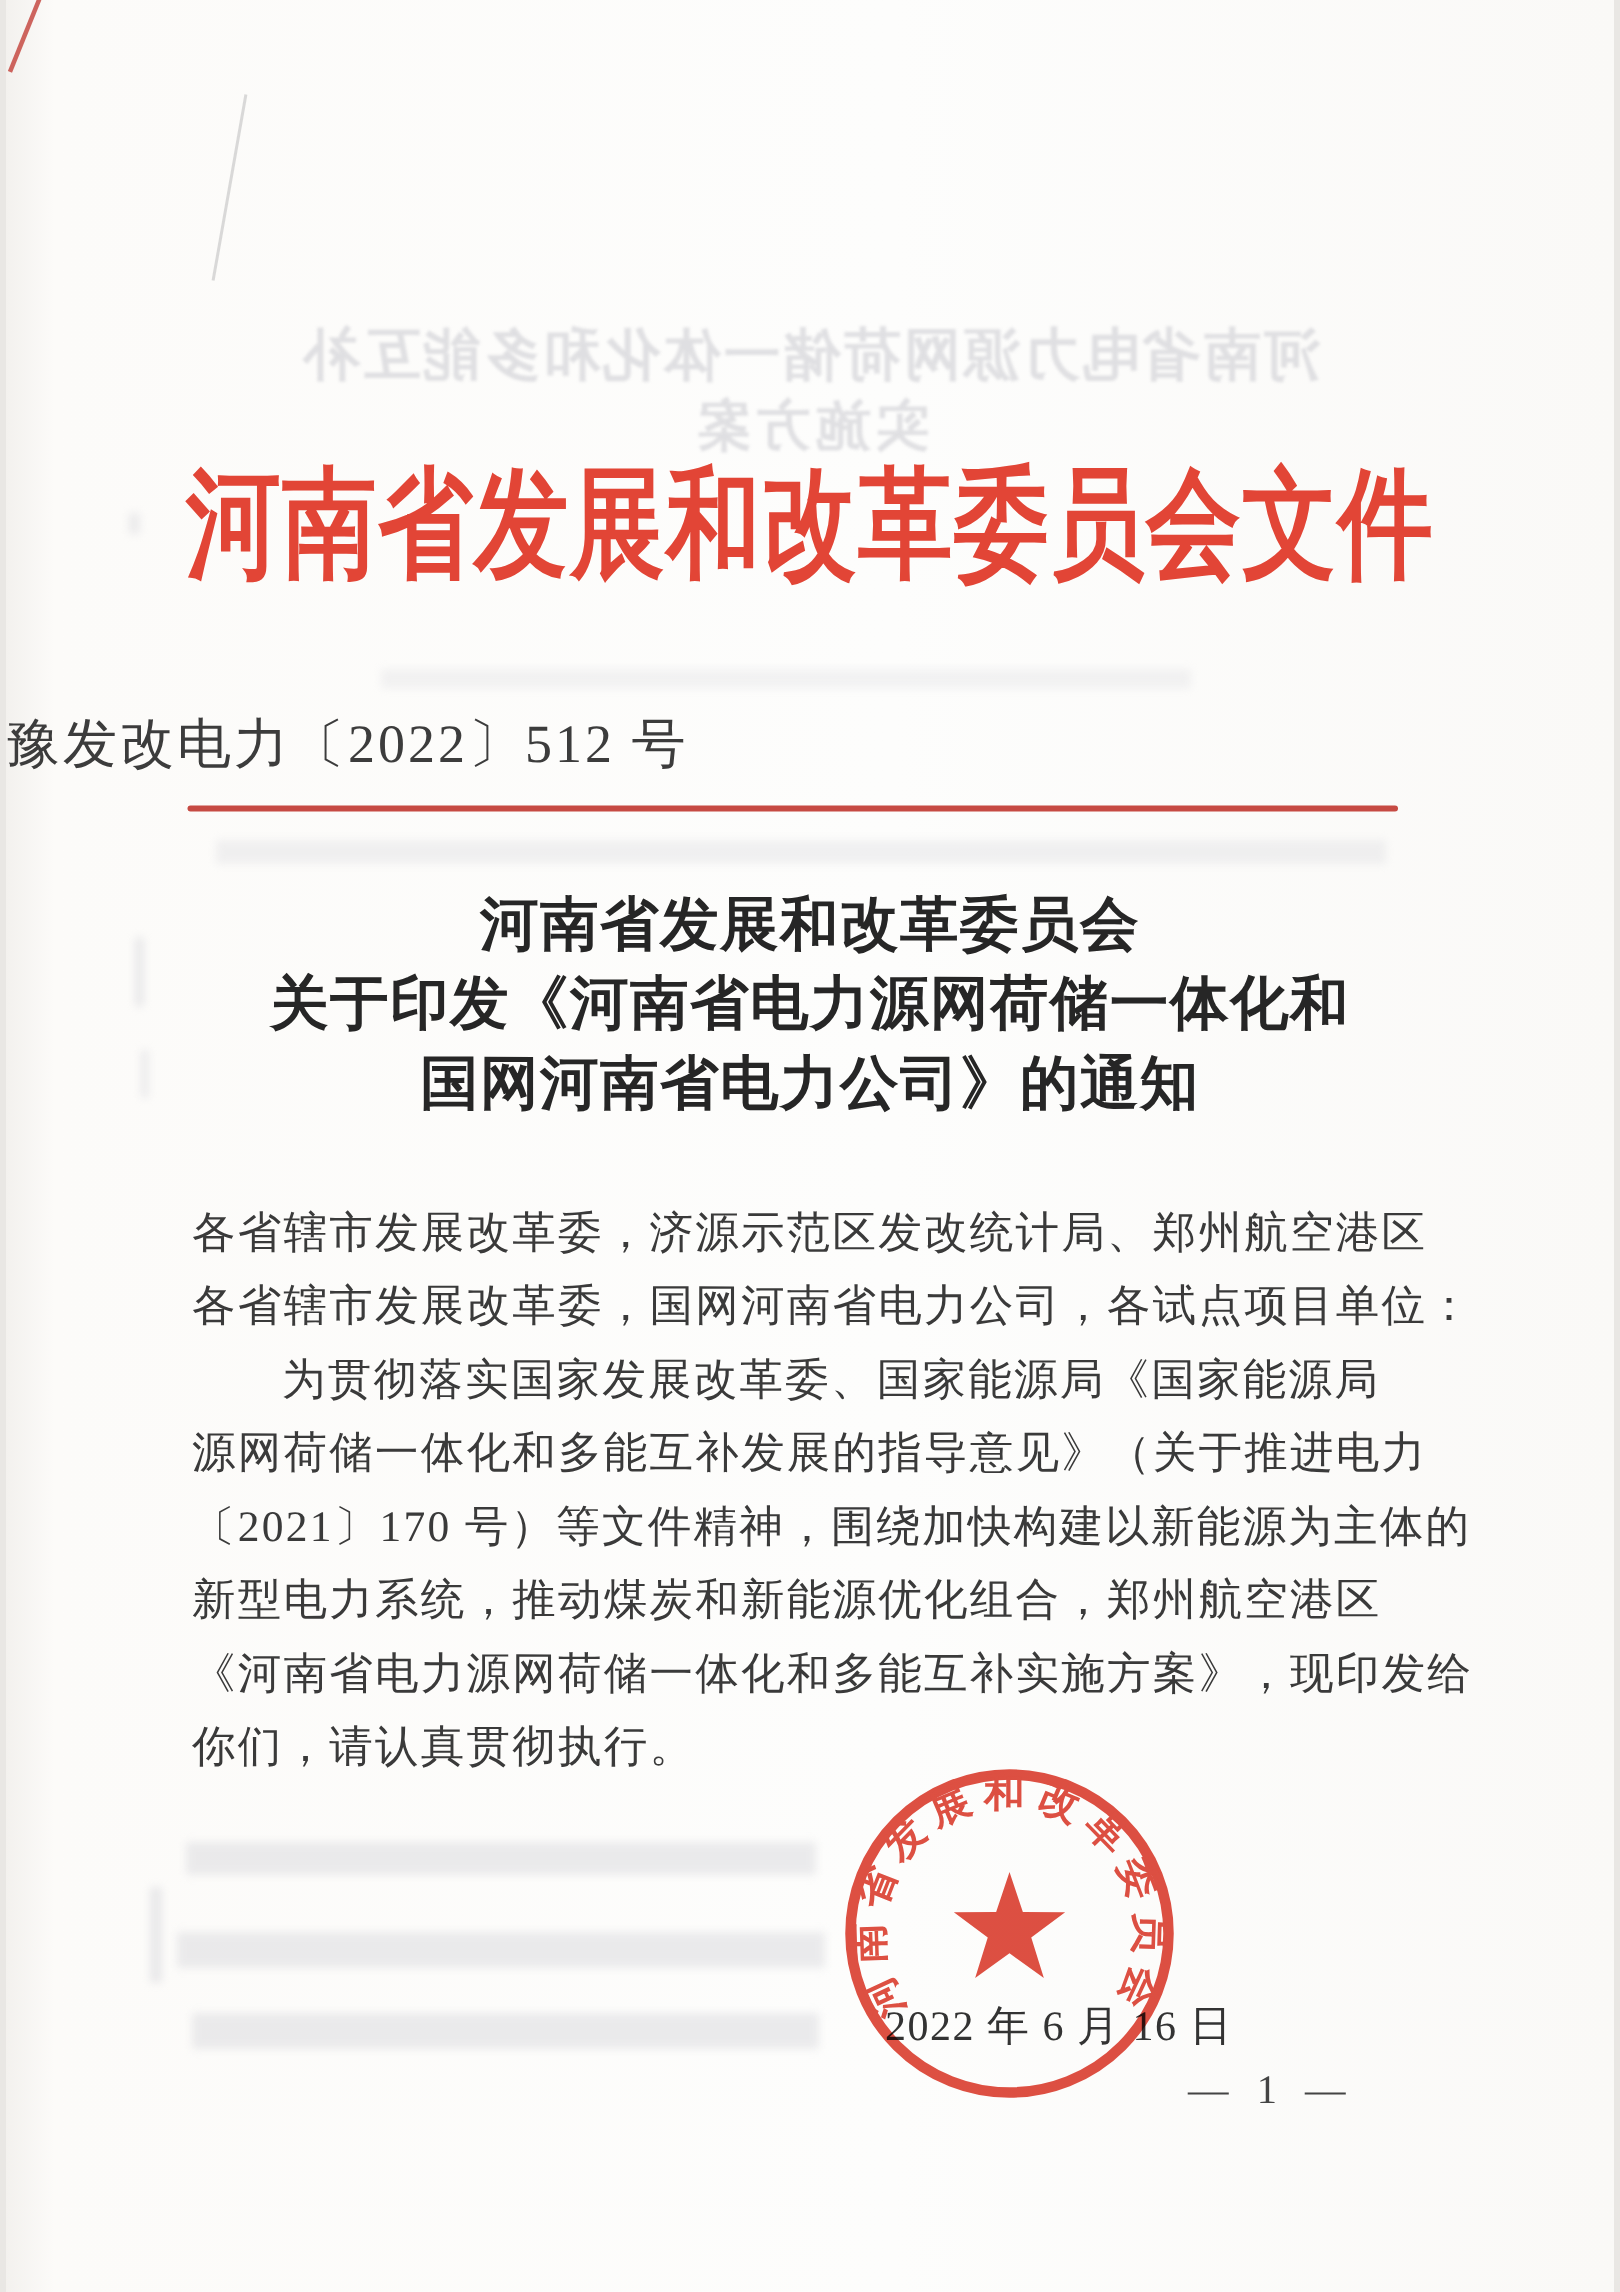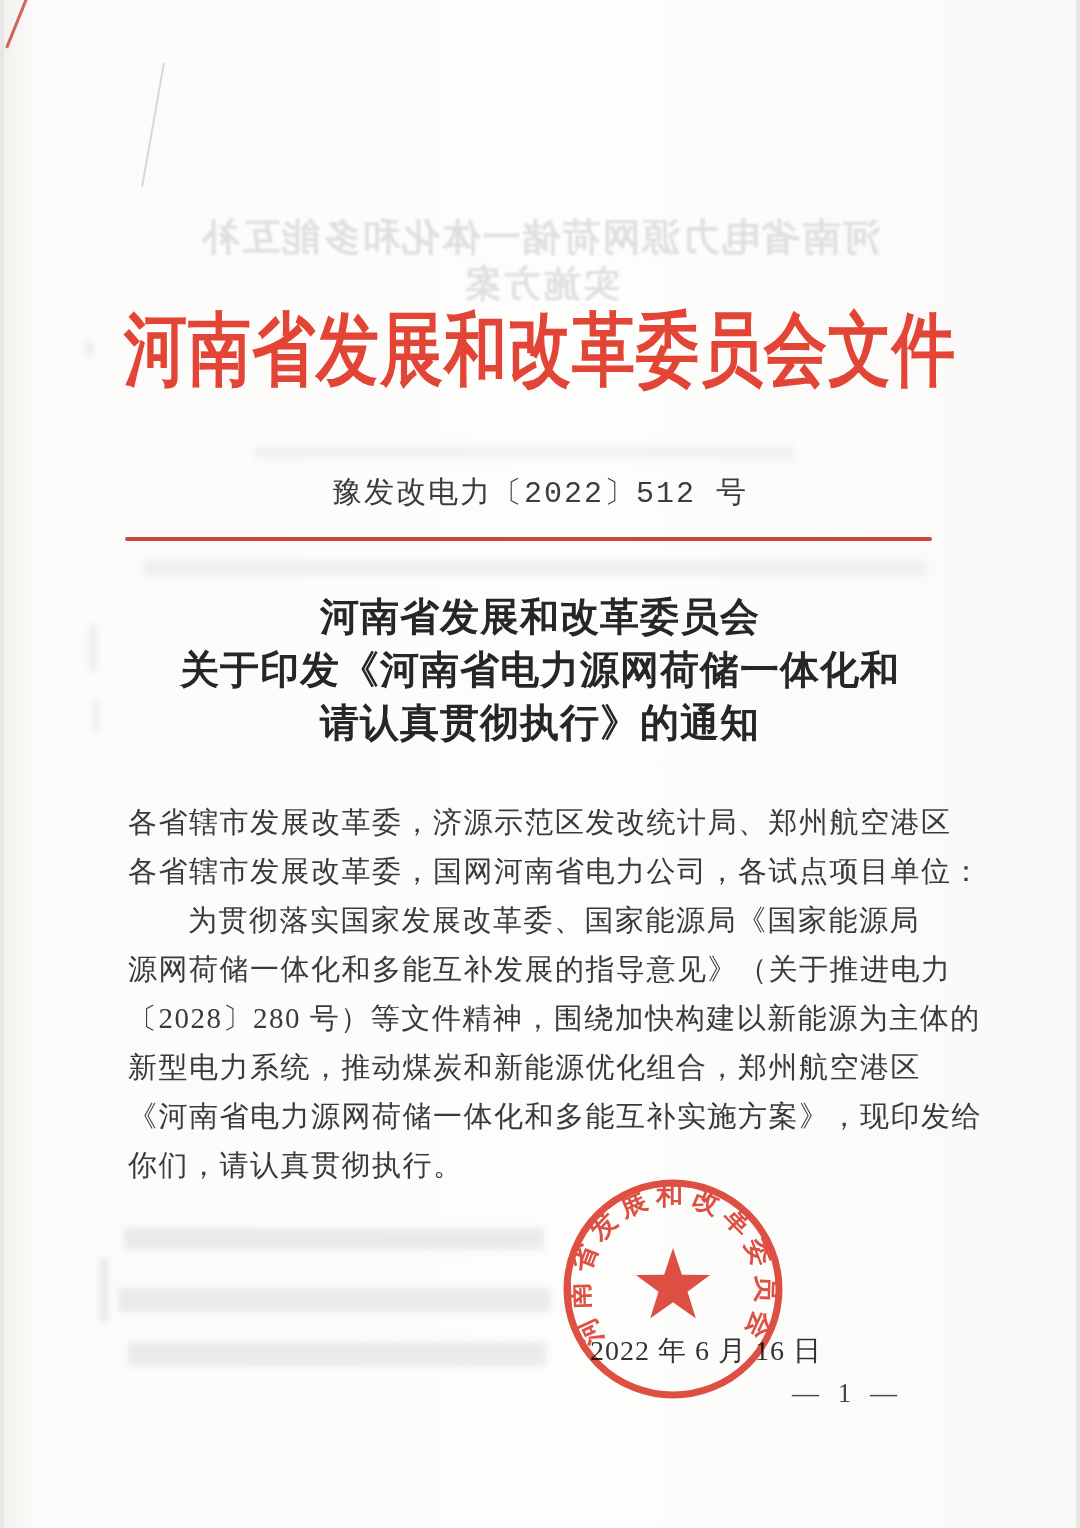--- a/index.html
+++ b/index.html
@@ -89,25 +89,24 @@
     transform-origin: 50% 50%;
     line-height: 88px;
     white-space: nowrap;
   }
 
   .doc-number {
     position: absolute;
     top: 472px;
     left: 0;
     width: 100%;
-    text-align: center;
-    font-size: 30px;
+    text-align: left;
+    font-size: 36px;
     letter-spacing: 2px;
     color: #3c3c3c;
-    font-family: Liberation Mono, monospace;
   }
 
   .red-rule {
     position: absolute;
     top: 537px;
     left: 121px;
     width: 807px;
     height: 4px;
     background: var(--rule-red, #c64a43);
     border-radius: 2px;
@@ -196,29 +195,29 @@
 
   <div class="masthead">河南省发展和改革委员会文件</div>
 
   <div class="doc-number">豫发改电力〔2022〕512 号</div>
 
   <div class="red-rule"></div>
 
   <div class="notice-title">
     <div>河南省发展和改革委员会</div>
     <div>关于印发《河南省电力源网荷储一体化和</div>
-    <div>请认真贯彻执行》的通知</div>
+    <div>国网河南省电力公司》的通知</div>
   </div>
 
   <div class="body-block">
     <div class="line">各省辖市发展改革委，济源示范区发改统计局、郑州航空港区</div>
     <div class="line">各省辖市发展改革委，国网河南省电力公司，各试点项目单位：</div>
     <div class="line indent">为贯彻落实国家发展改革委、国家能源局《国家能源局</div>
     <div class="line">源网荷储一体化和多能互补发展的指导意见》（关于推进电力</div>
-    <div class="line">〔2028〕280 号）等文件精神，围绕加快构建以新能源为主体的</div>
+    <div class="line">〔2021〕170 号）等文件精神，围绕加快构建以新能源为主体的</div>
     <div class="line">新型电力系统，推动煤炭和新能源优化组合，郑州航空港区</div>
     <div class="line">《河南省电力源网荷储一体化和多能互补实施方案》，现印发给</div>
     <div class="line">你们，请认真贯彻执行。</div>
   </div>
 
   <div class="sign-date">2022 年 6 月 16 日</div>
 
   <svg class="seal" viewBox="0 0 230 230">
     <circle cx="115" cy="115" r="106" fill="none" stroke="#dd4234" stroke-width="7"></circle>
     <path id="sealArc" d="M 49.9 169.6 A 85 85 0 1 1 180.1 169.6" fill="none"></path>

